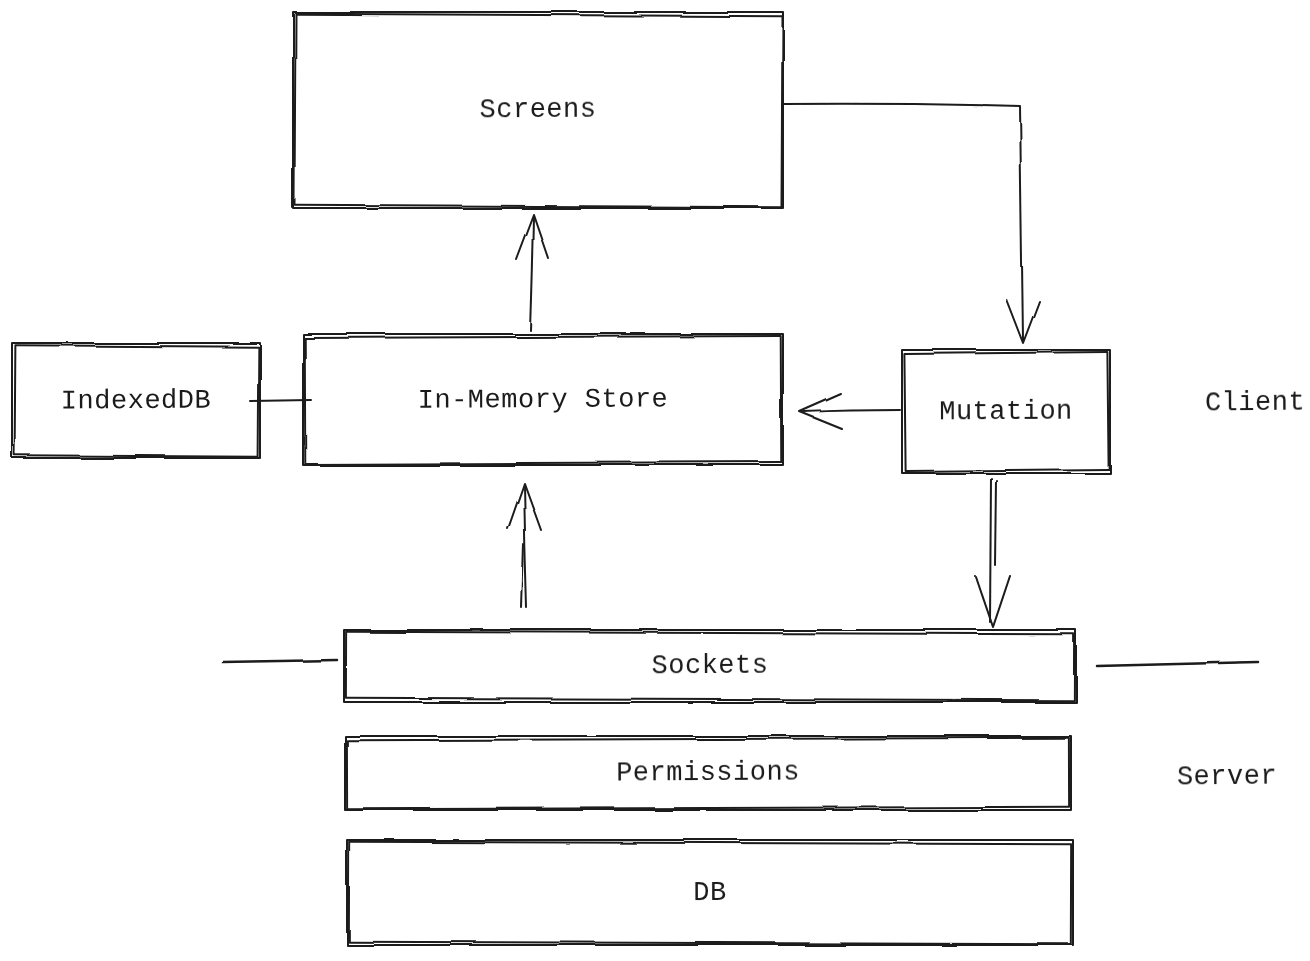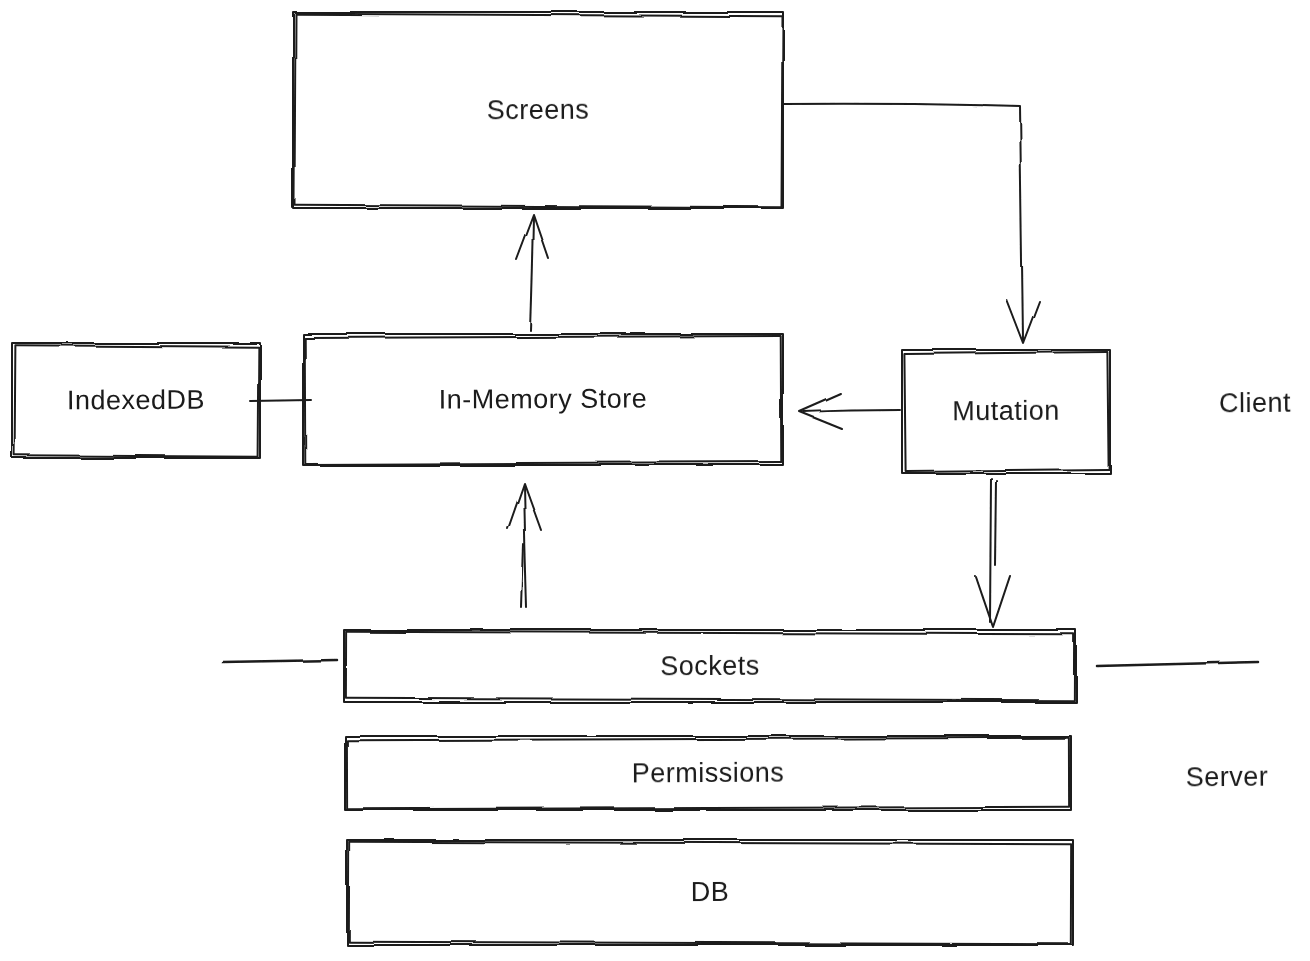--- a/index.html
+++ b/index.html
@@ -6,21 +6,21 @@
     margin: 0;
     padding: 0;
     background: #ffffff;
   }
   .canvas {
     position: relative;
     width: 1310px;
     height: 961px;
     background: #ffffff;
     overflow: hidden;
-    font-family: Liberation Sans, sans-serif;
+    font-family: Liberation Mono, monospace;
   }
   .sketch-svg {
     position: absolute;
     left: 0;
     top: 0;
     width: 1310px;
     height: 961px;
   }
   .node-label {
     position: absolute;

